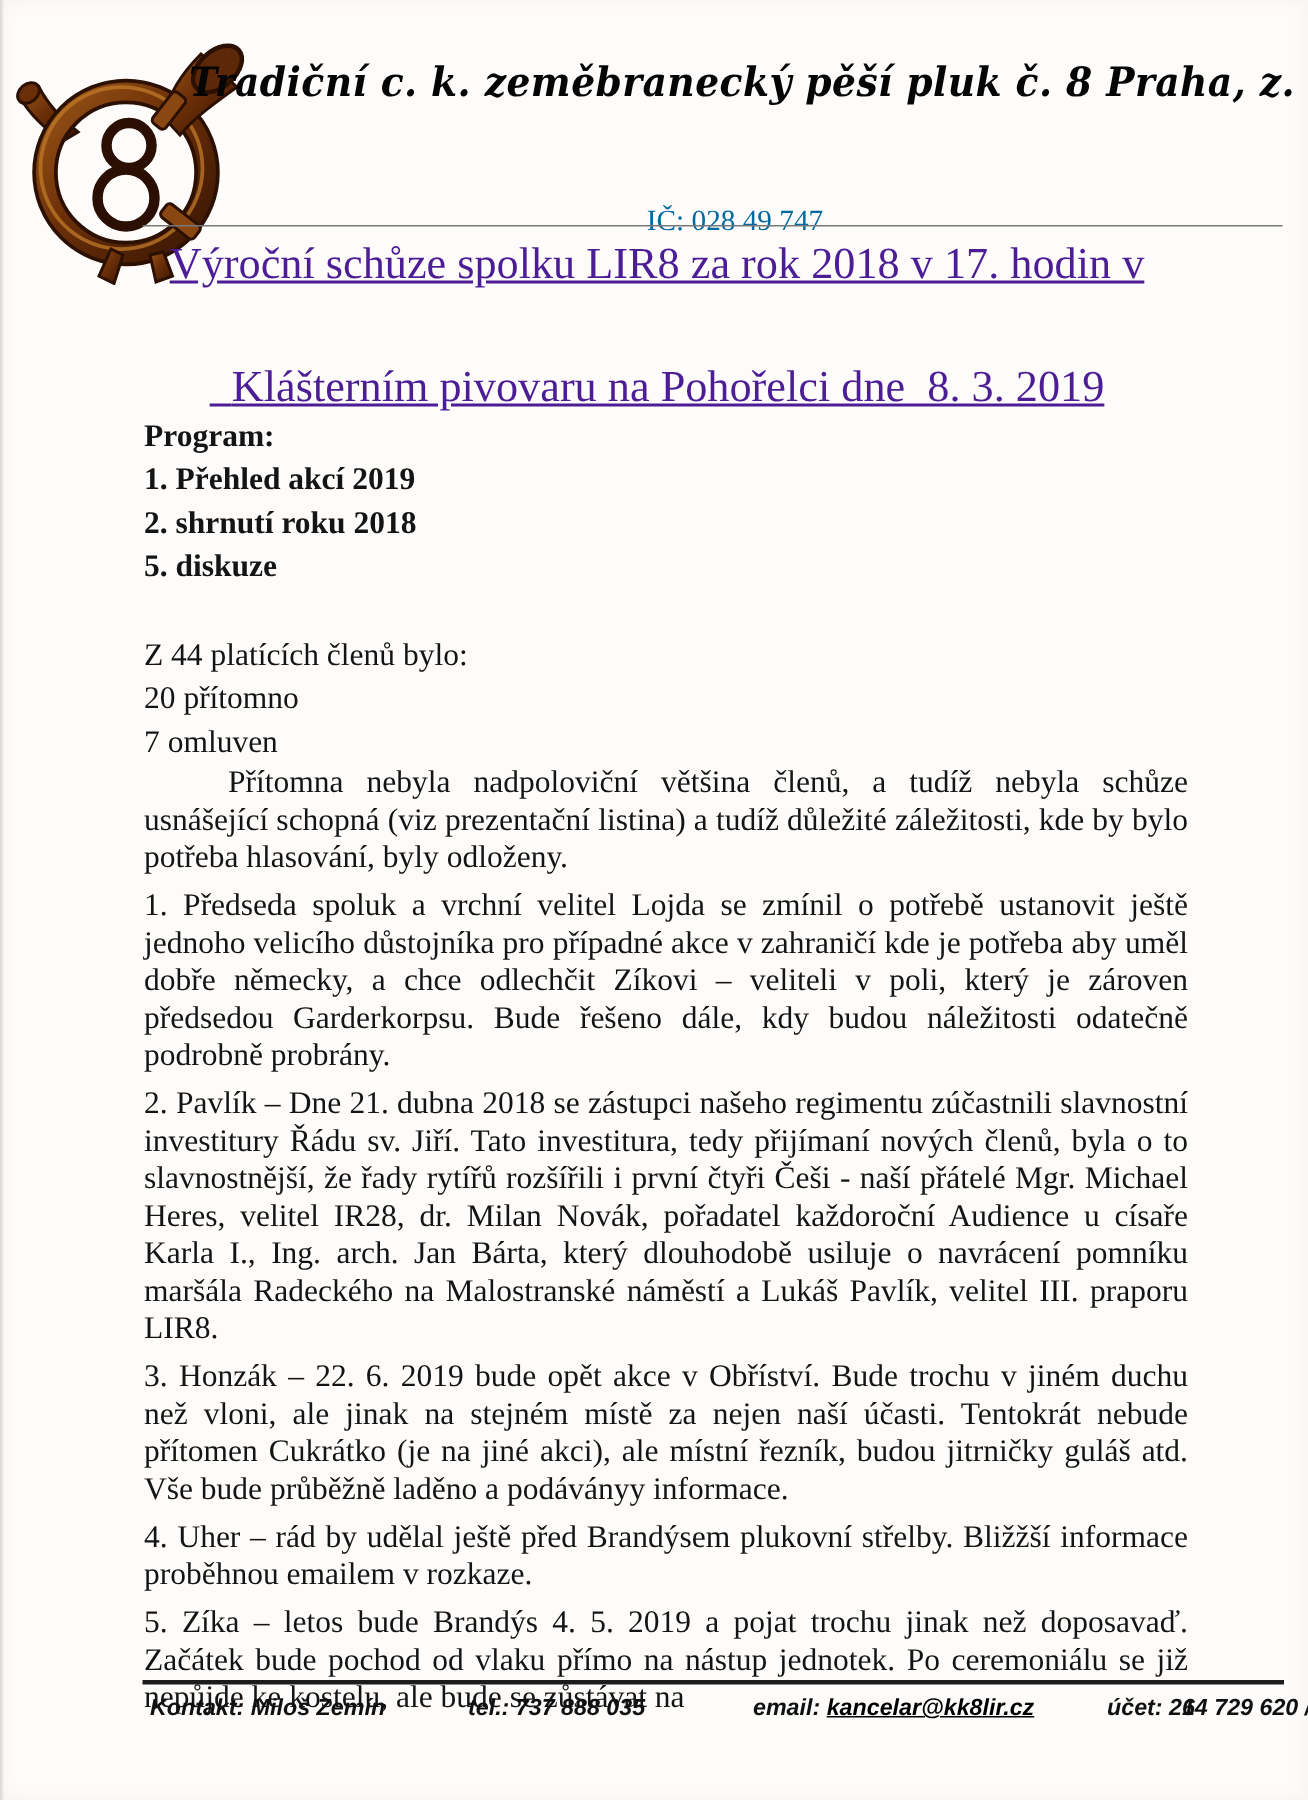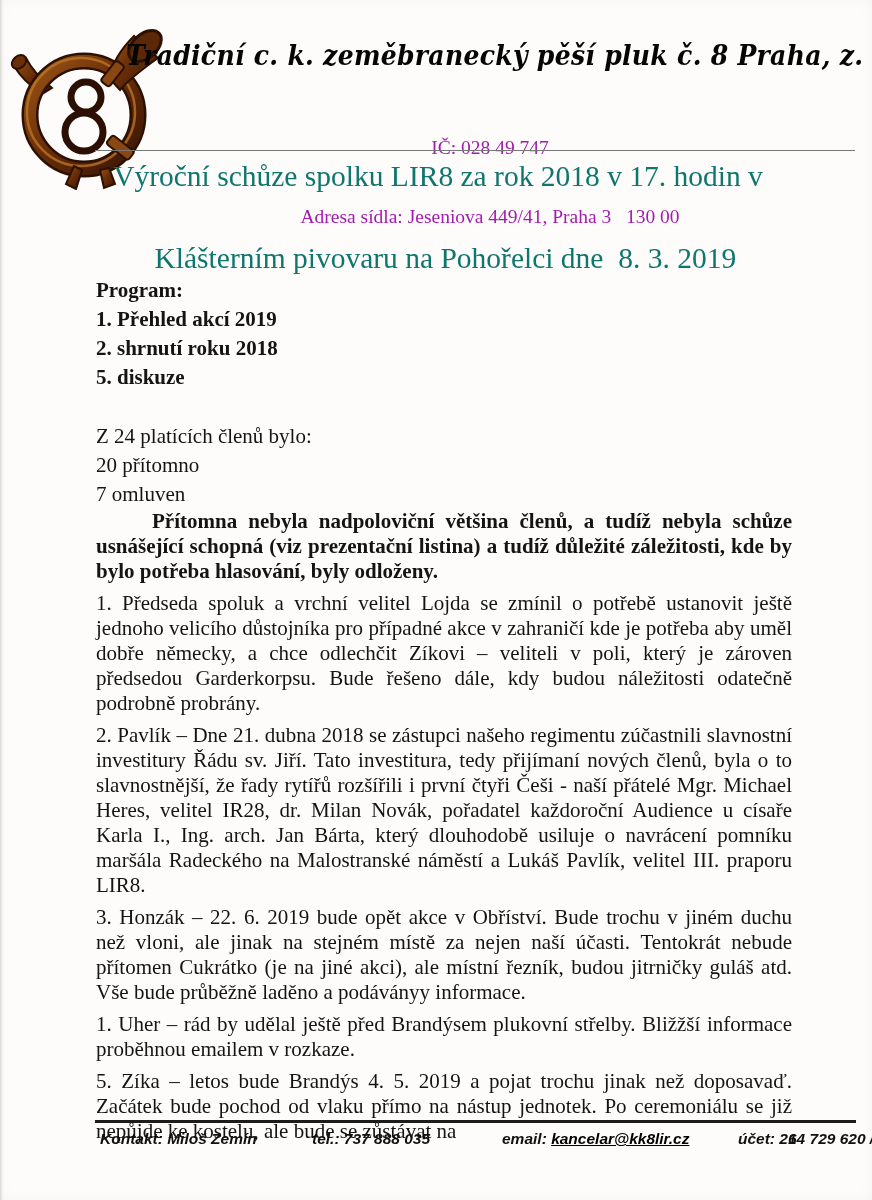--- a/index.html
+++ b/index.html
@@ -19,40 +19,40 @@
     position:absolute; left:126px; top:40px;
     font-family:"DejaVu Serif", serif;
     font-style:italic; font-weight:bold;
     font-size:27px; color:#050505;
     white-space:nowrap; letter-spacing:0.3px;
     transform:scaleX(0.93); transform-origin:left center;
   }
   .header-sub {
     position:absolute; left:190px; top:90px; width:600px;
     text-align:center; font-size:19.5px; line-height:23px;
-    white-space:pre-wrap; color:#a21caf;
+    white-space:pre-wrap; color:#0369a1;
   }
   .header-rule {
     position:absolute; left:95px; right:17px; top:150px;
     height:0; border-top:1.5px solid #787878;
   }
   
   .doc-title {
     position:absolute; left:88px; top:156px; width:700px;
     text-align:center; font-size:29.5px; line-height:41px;
-    font-weight:normal; margin:0; white-space:pre-wrap; color:#0f766e;
+    font-weight:normal; margin:0; white-space:pre-wrap; color:#4c1d95;text-decoration:underline;
   }
   
   .content { position:absolute; left:96px; top:276px; width:696px; font-size:21px; }
   .content p { margin:0; }
   .prog-line  { font-weight:bold; line-height:29px; }
   .att-block  { margin-top:30px; }
   .att-line   { line-height:29px; }
   .para       { line-height:25px; text-align:justify; }
-  .quorum     { margin-top:24px; text-indent:56px;font-weight:bold; }
+  .quorum     { margin-top:24px; text-indent:56px; }
   .opening    { margin-top:8px; text-indent:56px; text-align:left; }
   .minutes p  { margin-top:7px; }
   
   .footer-rule {
     position:absolute; left:95px; right:16px; top:1120px;
     height:2.5px; background:#1c1c1c;
   }
   .footer-row {
     position:absolute; left:100px; right:16px; top:1130px; height:22px;
     font-family:"Liberation Sans", sans-serif;
@@ -94,46 +94,45 @@
     <ellipse cx="137" cy="28" rx="19" ry="12" transform="rotate(-42 137 28)" fill="#5d2808" stroke="#2c1002" stroke-width="3"></ellipse>
     <rect x="92" y="50" width="26" height="11" rx="3" transform="rotate(-52 105 56)" fill="#8a4712" stroke="#2c1002" stroke-width="2"></rect>
     <rect x="98" y="124" width="28" height="11" rx="3" transform="rotate(38 112 130)" fill="#8a4712" stroke="#2c1002" stroke-width="2"></rect>
     <path d="M66 148 L58 166 L68 171 L74 152 Z" fill="url(#brassG)" stroke="#2c1002" stroke-width="2"></path>
     <path d="M92 152 L96 170 L107 166 L101 150 Z" fill="url(#brassG)" stroke="#2c1002" stroke-width="2"></path>
   </svg>
 
   <div class="org-name">Tradiční c. k. zeměbranecký pěší pluk č. 8 Praha, z. s.</div>
   <div class="header-sub">
     <div>IČ: 028 49 747</div>
-    <div>Adresa sídla: Jeseniova 449/41, Praha 3   130 00</div>
   </div>
   <div class="header-rule"></div>
 
   <h1 class="doc-title"><span>Výroční schůze spolku LIR8 za rok 2018 v 17. hodin v</span><br>
   <span>Klášterním pivovaru na Pohořelci dne  8. 3. 2019</span></h1>
 
   <div class="content">
     <p class="prog-line">Program:</p>
     <p class="prog-line">1. Přehled akcí 2019</p>
     <p class="prog-line">2. shrnutí roku 2018</p>
     <p class="prog-line">5. diskuze</p>
 
     <div class="att-block">
-      <p class="att-line">Z 24 platících členů bylo:</p>
+      <p class="att-line">Z 44 platících členů bylo:</p>
       <p class="att-line">20 přítomno</p>
       <p class="att-line">7 omluven</p>
     </div>
 
     <p class="para quorum">Přítomna nebyla nadpoloviční většina členů, a tudíž nebyla schůze usnášející schopná (viz prezentační listina) a tudíž důležité záležitosti, kde by bylo potřeba hlasování, byly odloženy.</p>
 
     <div class="minutes">
       <p class="para">1. Předseda spoluk a vrchní velitel Lojda se zmínil o potřebě ustanovit ještě jednoho velicího důstojníka pro případné akce v zahraničí kde je potřeba aby uměl dobře německy, a chce odlechčit Zíkovi – veliteli v poli, který je zároven předsedou Garderkorpsu. Bude řešeno dále, kdy budou náležitosti odatečně podrobně probrány.</p>
       <p class="para">2. Pavlík – Dne 21. dubna 2018 se zástupci našeho regimentu zúčastnili slavnostní investitury Řádu sv. Jiří. Tato investitura, tedy přijímaní nových členů, byla o to slavnostnější, že řady rytířů rozšířili i první čtyři Češi - naší přátelé Mgr. Michael Heres, velitel IR28, dr. Milan Novák, pořadatel každoroční Audience u císaře Karla I., Ing. arch. Jan Bárta, který dlouhodobě usiluje o navrácení pomníku maršála Radeckého na Malostranské náměstí a Lukáš Pavlík, velitel III. praporu LIR8.</p>
       <p class="para">3. Honzák – 22. 6. 2019 bude opět akce v Obříství. Bude trochu v jiném duchu než vloni, ale jinak na stejném místě za nejen naší účasti. Tentokrát nebude přítomen Cukrátko (je na jiné akci), ale místní řezník, budou jitrničky guláš atd. Vše bude průběžně laděno a podáványy informace.</p>
-      <p class="para">1. Uher – rád by udělal ještě před Brandýsem plukovní střelby. Bližžší informace proběhnou emailem v rozkaze.</p>
+      <p class="para">4. Uher – rád by udělal ještě před Brandýsem plukovní střelby. Bližžší informace proběhnou emailem v rozkaze.</p>
       <p class="para">5. Zíka – letos bude Brandýs 4. 5. 2019 a pojat trochu jinak než doposavaď. Začátek bude pochod od vlaku přímo na nástup jednotek. Po ceremoniálu se již nepůjde ke kostelu, ale bude se zůstávat na</p>
     </div>
   </div>
 
   <div class="footer-rule"></div>
   <div class="footer-row">
     <span class="f-contact">Kontakt: Miloš Zemín</span>
     <span class="f-phone">tel.: 737 888 035</span>
     <span class="f-email">
       <span style="position:static">email:</span>

